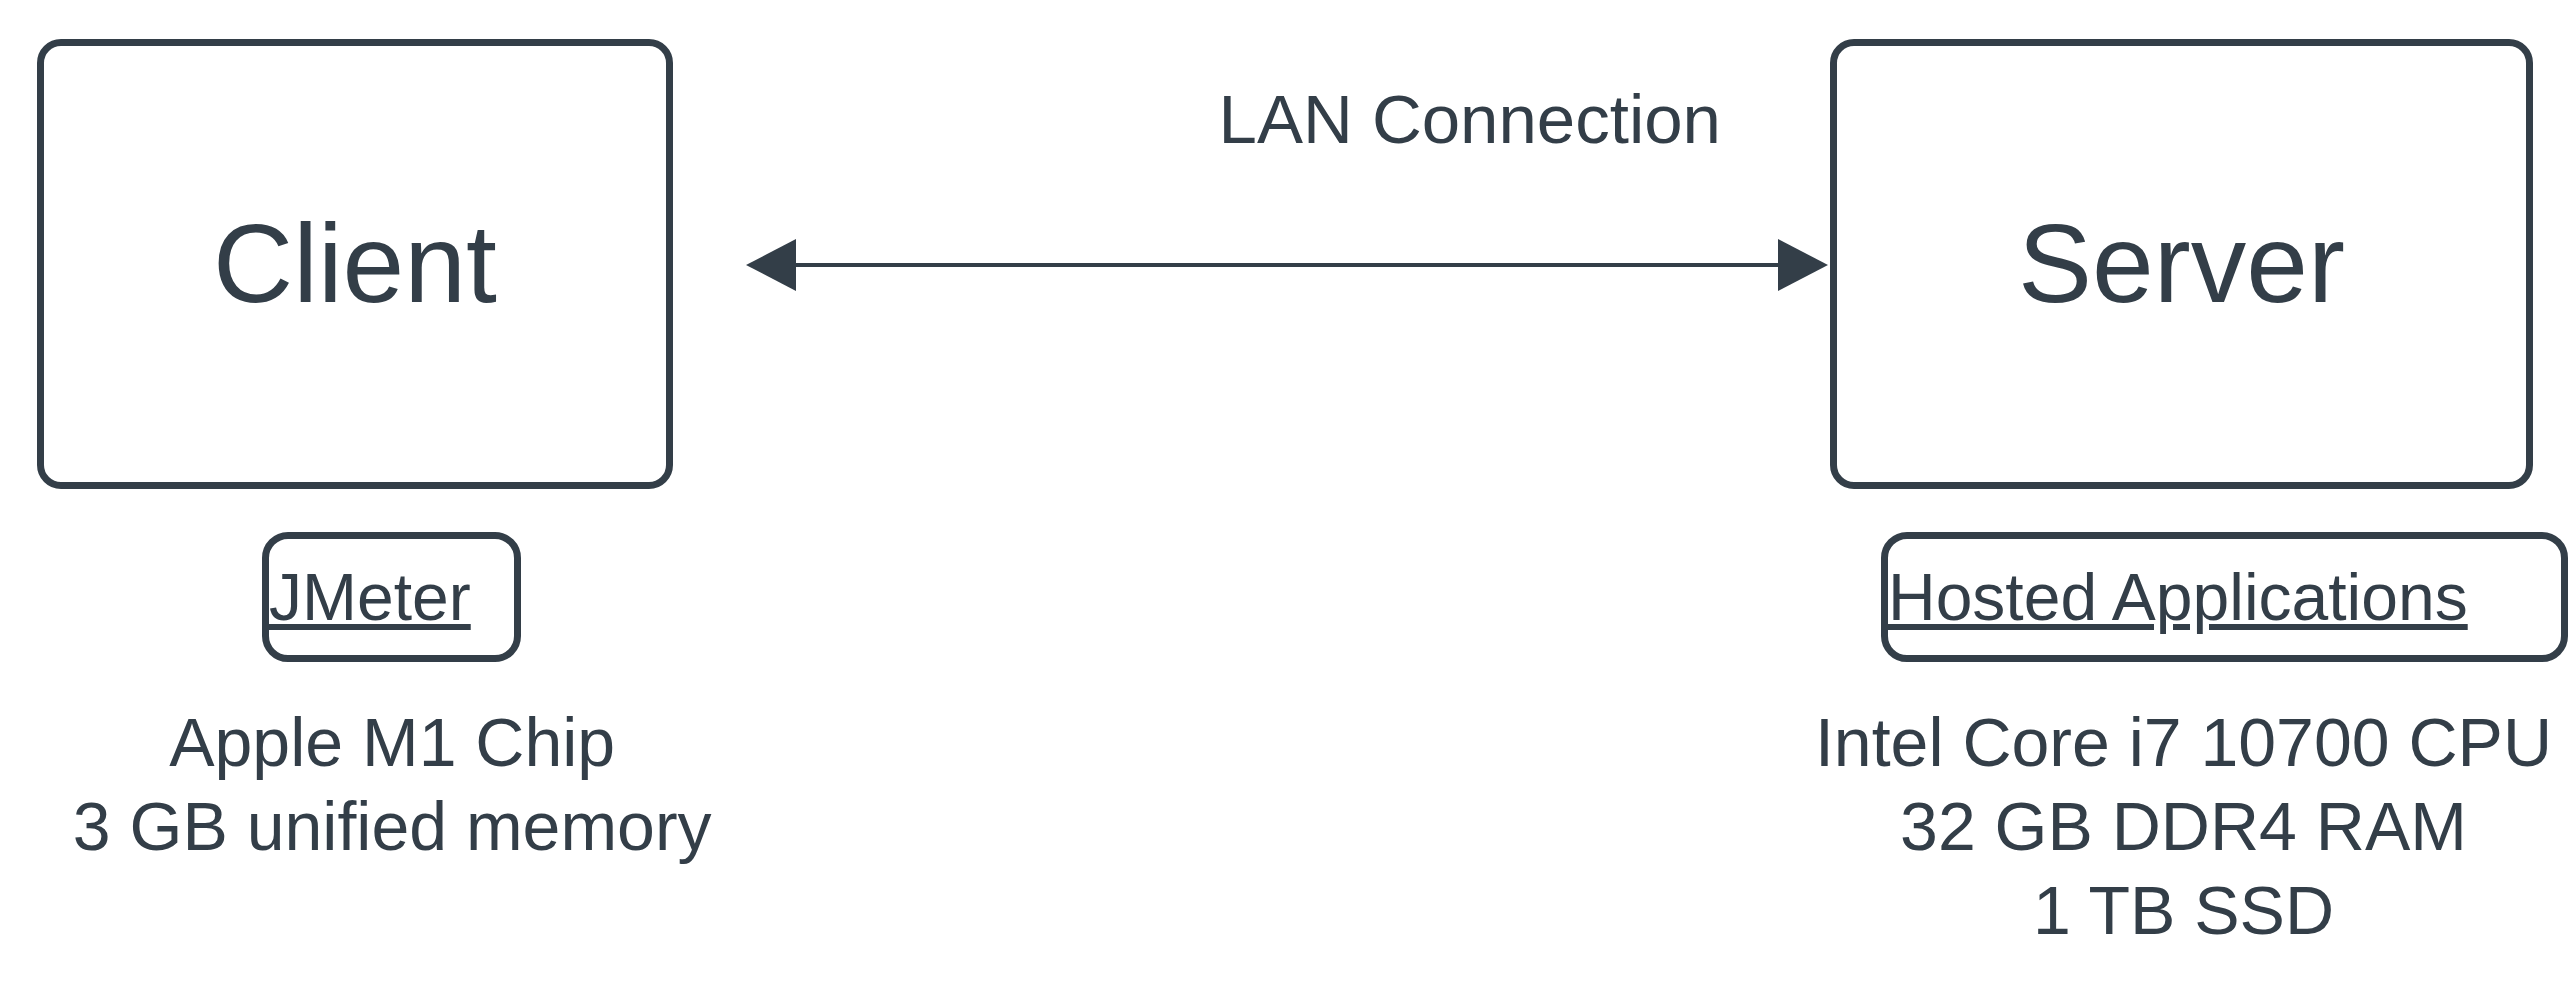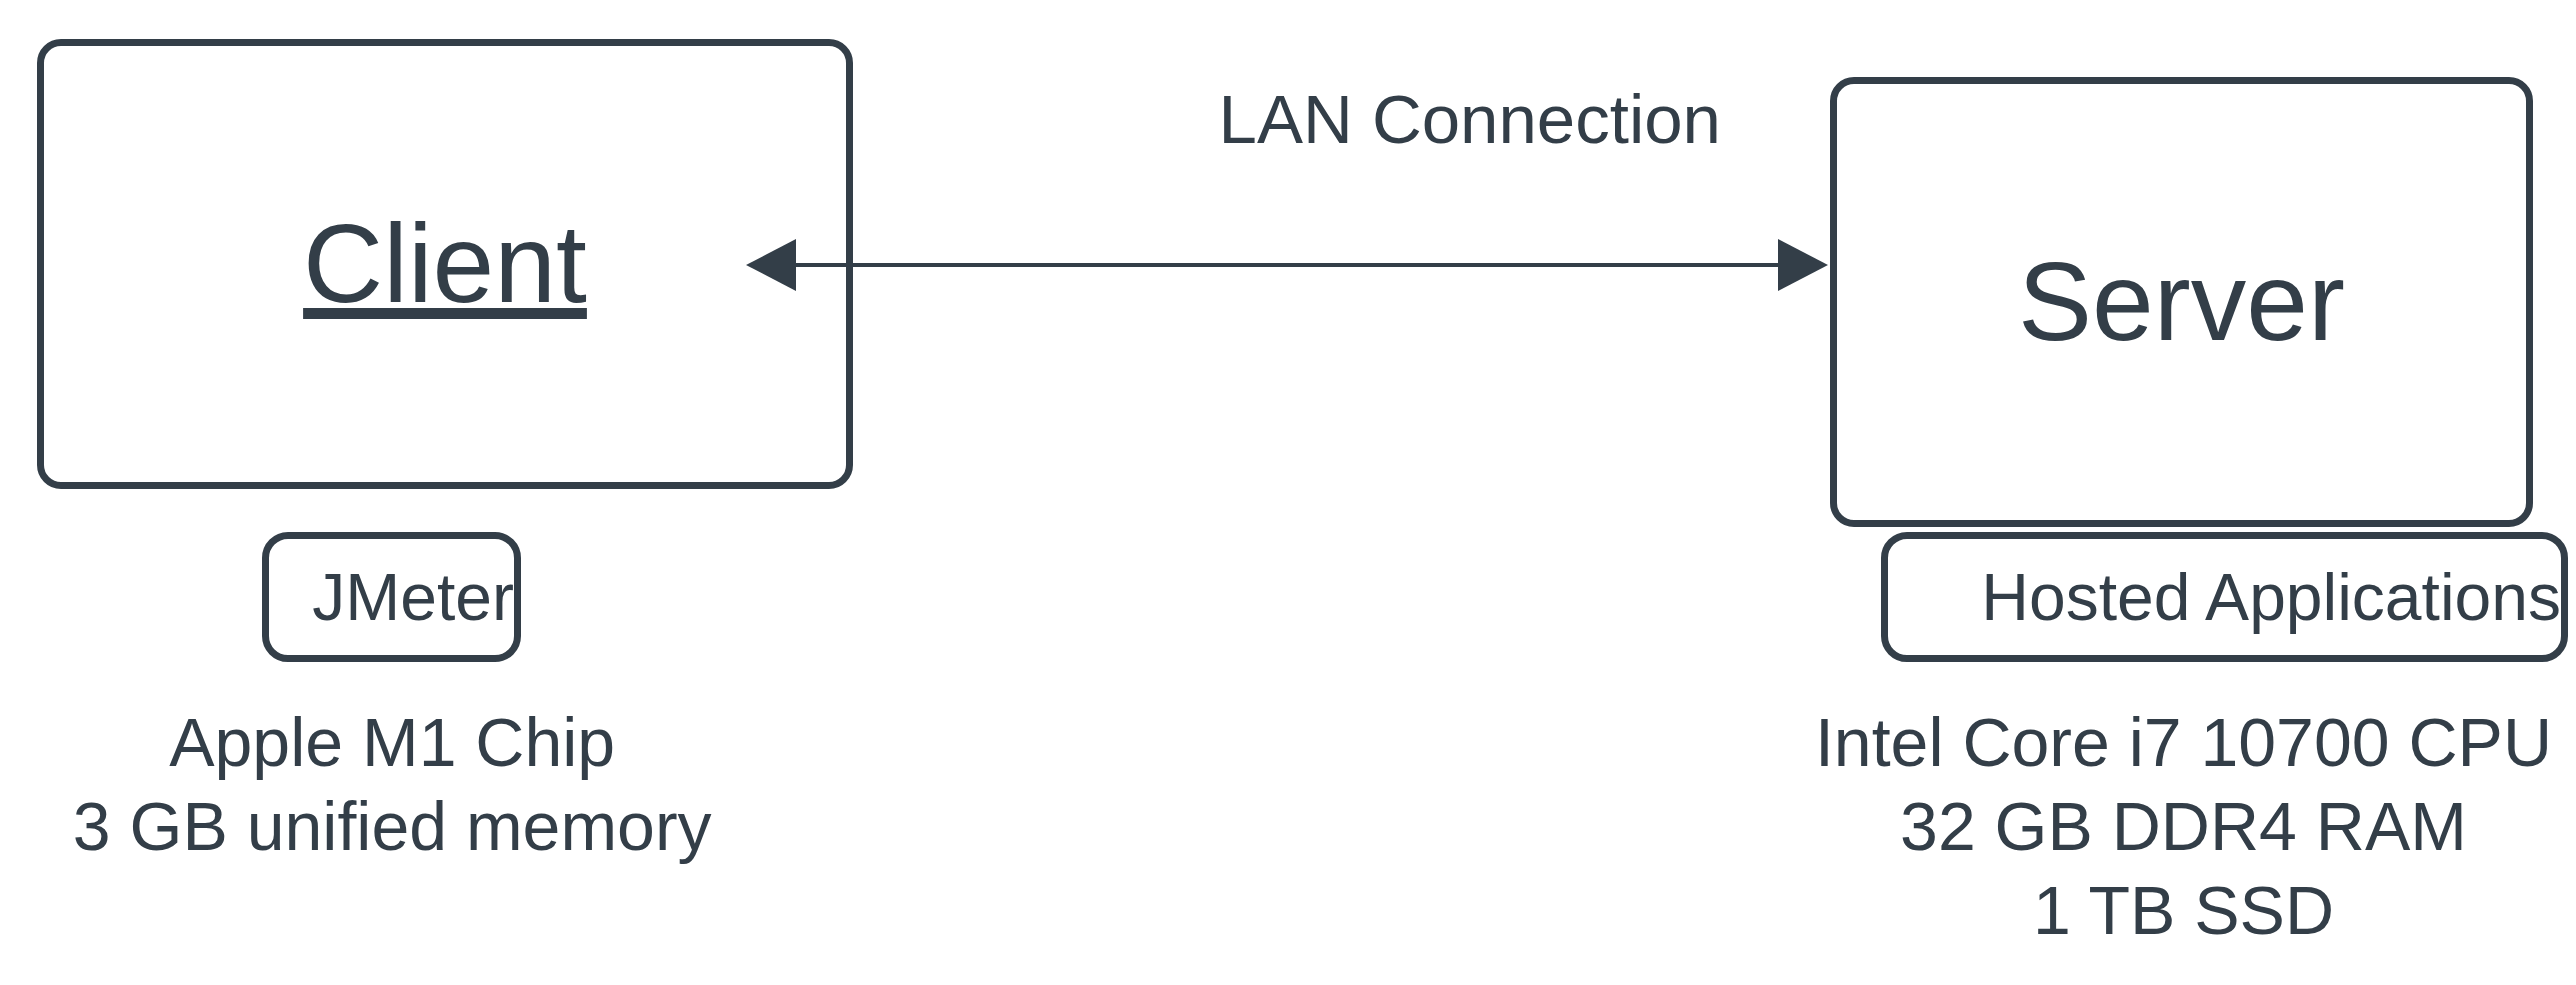--- a/index.html
+++ b/index.html
@@ -19,22 +19,22 @@
   .node-box {
     position: absolute;
     box-sizing: border-box;
     border: 7px solid #333e48;
     border-radius: 24px;
     background: #ffffff;
     display: flex;
     align-items: center;
     justify-content: center;
   }
-  .node-box.client { left: 37px;   top: 39px; width: 816px; height: 450px; text-decoration: underline; }
-  .node-box.server { left: 1830px; top: 39px; width: 703px; height: 450px; margin-top: 38px; }
+  .node-box.client { left: 37px;   top: 39px; width: 636px; height: 450px; }
+  .node-box.server { left: 1830px; top: 39px; width: 703px; height: 450px; }
   .node-title {
     font-size: 111px;
     line-height: 1;
     color: #333e48;
     white-space: nowrap;
   }
   .edge-line {
     position: absolute;
     left: 794px;
     top: 263px;
@@ -70,23 +70,24 @@
     white-space: nowrap;
   }
   .badge {
     position: absolute;
     box-sizing: border-box;
     border: 7px solid #333e48;
     border-radius: 26px;
     background: #ffffff;
     display: flex;
     align-items: center;
-    justify-content: flex-end;
+    justify-content: flex-start;
     font-size: 66px;
     white-space: nowrap;
+    text-decoration: underline;
   }
   .badge.client-badge { left: 262px;  top: 532px; width: 259px; height: 130px; }
   .badge.server-badge { left: 1836px; top: 532px; width: 687px; height: 130px; margin-left: 45px; }
   .spec-block {
     position: absolute;
     top: 700px;
     text-align: center;
     font-size: 68px;
     line-height: 84px;
     white-space: nowrap;

